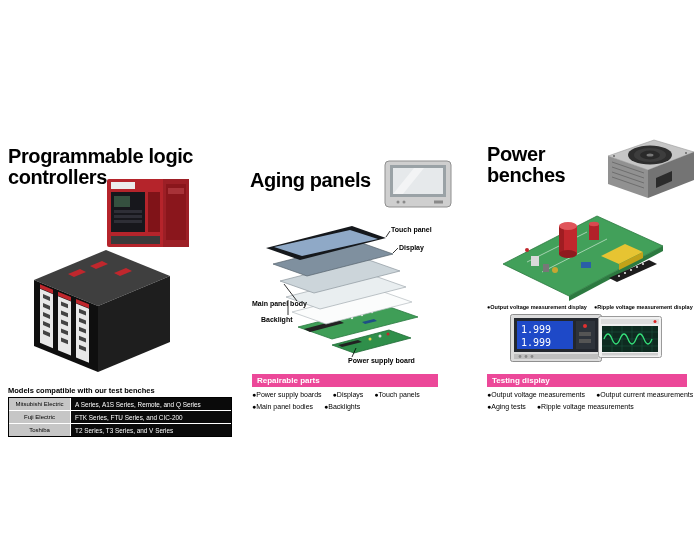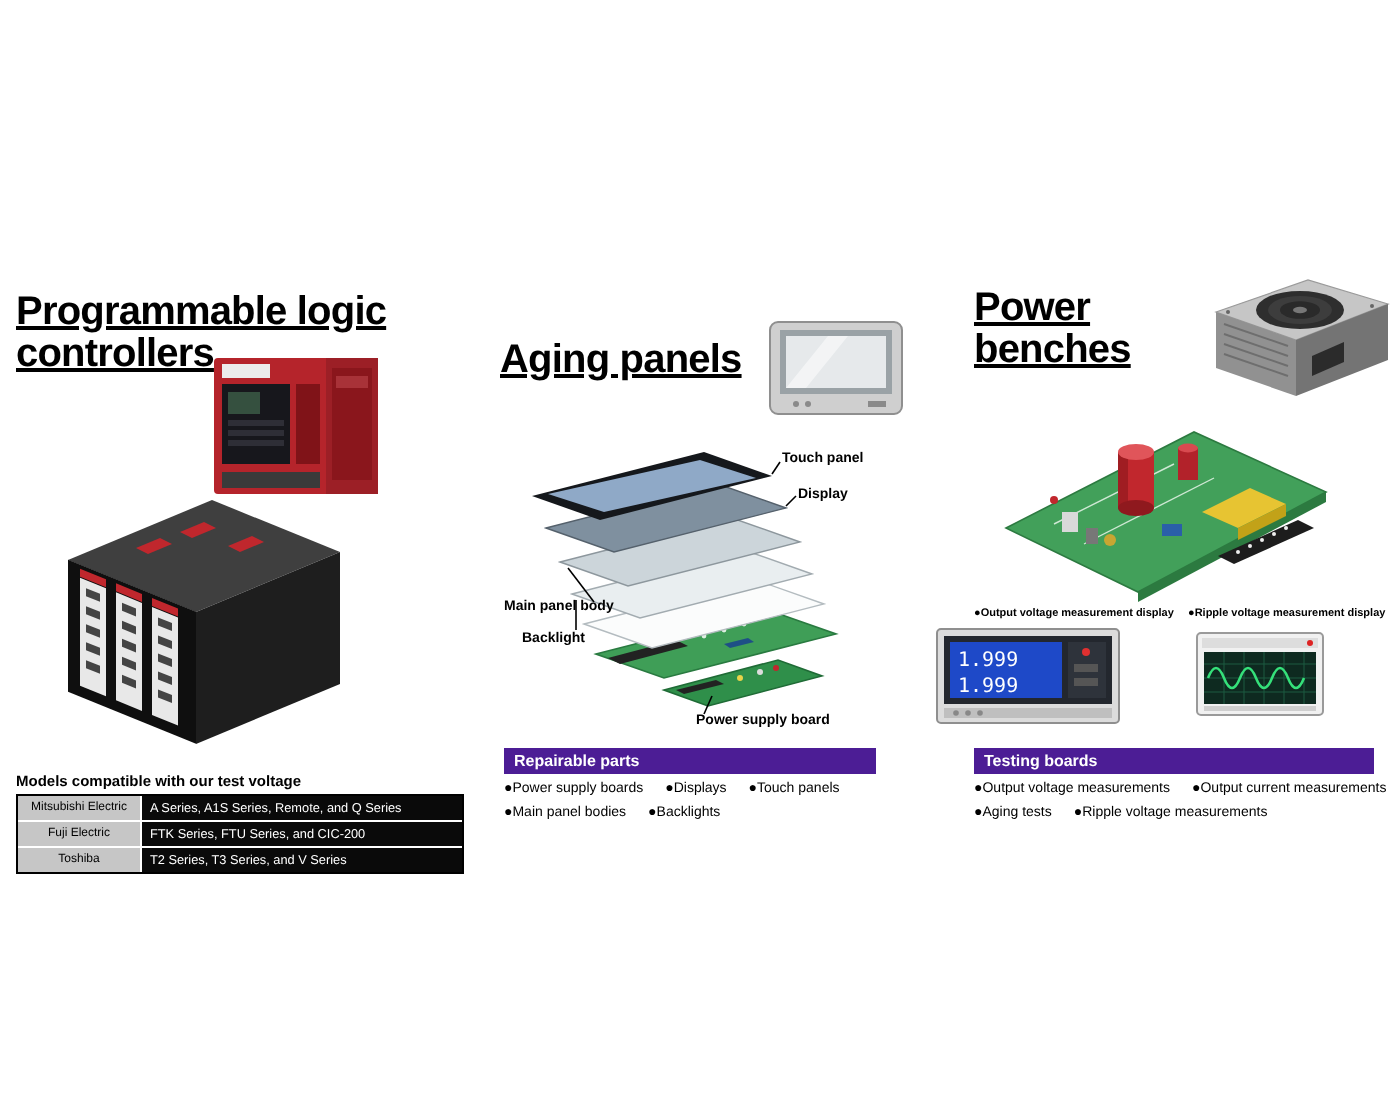--- a/index.html
+++ b/index.html
@@ -1,20 +1,20 @@
 <!DOCTYPE html>
 <html><head>
 <meta charset="utf-8">
 <style>
   html,body{margin:0;padding:0;background:#fff;}
   .page{position:relative;width:700px;height:560px;background:#ffffff;font-family:"Liberation Sans",sans-serif;color:#000;overflow:hidden;}
   .abs{position:absolute;}
-  h1{margin:0;padding:0;text-decoration:underline;}
+  h1{margin:0;padding:0;}
   .title{font-weight:bold;font-size:20px;line-height:1.05;letter-spacing:-0.4px;color:#000;}
-  .bar{height:13px;background:#4c1d95;color:#fff;font-size:8px;font-weight:bold;display:flex;align-items:center;padding-left:5px;box-sizing:border-box;}
+  .bar{height:13px;background:#ec4899;color:#fff;font-size:8px;font-weight:bold;display:flex;align-items:center;padding-left:5px;box-sizing:border-box;}
   .bullets{font-size:7px;display:flex;white-space:nowrap;color:#000;}
   .bullets span{margin-right:11px;}
   .bullets span:last-child{margin-right:0;}
   .dlabel{font-size:7px;font-weight:bold;white-space:nowrap;color:#000;}
   .caption{font-size:5.5px;font-weight:bold;white-space:nowrap;color:#000;}
   .compat{font-size:7.5px;font-weight:bold;color:#000;}
   .plc-table{border:1px solid #000;background:#fff;box-sizing:border-box;}
   .plc-row{display:flex;height:12px;border-bottom:1px solid #fff;}
   .plc-row:last-child{border-bottom:none;}
   .cell-vendor{width:62px;background:#c6c6c6;color:#000;font-size:6px;display:flex;align-items:center;justify-content:center;border-right:1px solid #fff;box-sizing:border-box;}
@@ -73,21 +73,21 @@
           <rect x="33" y="86" width="7" height="4" fill="#444"></rect>
         <rect x="51" y="50" width="7" height="4" fill="#444"></rect>
           <rect x="51" y="59" width="7" height="4" fill="#444"></rect>
           <rect x="51" y="68" width="7" height="4" fill="#444"></rect>
           <rect x="51" y="77" width="7" height="4" fill="#444"></rect>
           <rect x="51" y="86" width="7" height="4" fill="#444"></rect>
       </g>
     </svg>
   </div>
 
-  <div class="abs compat" style="left:8px;top:386px;">Models compatible with our test voltage</div>
+  <div class="abs compat" style="left:8px;top:386px;">Models compatible with our test benches</div>
 
   <div class="abs plc-table" style="left:8px;top:397px;width:224px;">
     <div class="plc-row">
       <div class="cell-vendor">Mitsubishi Electric</div>
       <div class="cell-series">A Series, A1S Series, Remote, and Q Series</div>
     </div>
     <div class="plc-row">
       <div class="cell-vendor">Fuji Electric</div>
       <div class="cell-series">FTK Series, FTU Series, and CIC-200</div>
     </div>
@@ -207,21 +207,21 @@
         <circle cx="128" cy="69" r="1" fill="#eeeeee"></circle>
         <circle cx="134" cy="66" r="1" fill="#eeeeee"></circle>
         <circle cx="140" cy="63" r="1" fill="#eeeeee"></circle>
         <circle cx="146" cy="60" r="1" fill="#eeeeee"></circle>
     </svg>
   </div>
 
   <div class="abs caption" style="left:487px;top:304px;">●Output voltage measurement display</div>
   <div class="abs caption" style="left:594px;top:304px;">●Ripple voltage measurement display</div>
 
-  <div class="abs" style="left:468px;top:314px;width:92px;height:48px;">
+  <div class="abs" style="left:510px;top:314px;width:92px;height:48px;">
     <svg width="92" height="48" viewBox="0 0 92 48">
       <rect x="0.5" y="0.5" width="91" height="47" rx="2" fill="#dcdcdc" stroke="#8f8f8f"></rect>
       <rect x="4" y="4" width="84" height="34" fill="#23272e"></rect>
       <rect x="7" y="7" width="56" height="28" fill="#1e49c8"></rect>
       <text x="11" y="19" font-family="DejaVu Sans Mono, monospace" font-size="10" fill="#ffffff">1.999</text>
       <text x="11" y="32" font-family="DejaVu Sans Mono, monospace" font-size="10" fill="#ffffff">1.999</text>
       <rect x="66" y="7" width="19" height="28" fill="#2e333b"></rect>
       <circle cx="75" cy="12" r="2" fill="#e03030"></circle>
       <rect x="69" y="18" width="12" height="4" fill="#555555"></rect>
       <rect x="69" y="25" width="12" height="4" fill="#555555"></rect>
@@ -244,21 +244,21 @@
       <line x1="14" y1="10" x2="14" y2="36" stroke="#1c5a40" stroke-width="0.5"></line>
       <line x1="24" y1="10" x2="24" y2="36" stroke="#1c5a40" stroke-width="0.5"></line>
       <line x1="34" y1="10" x2="34" y2="36" stroke="#1c5a40" stroke-width="0.5"></line>
       <line x1="44" y1="10" x2="44" y2="36" stroke="#1c5a40" stroke-width="0.5"></line>
       <line x1="54" y1="10" x2="54" y2="36" stroke="#1c5a40" stroke-width="0.5"></line>
       <path d="M6,23 Q10,13 14,23 T22,23 T30,23 T38,23 T46,23 T54,23" stroke="#35e07a" stroke-width="1.3" fill="none"></path>
       <rect x="4" y="37" width="56" height="2.5" fill="#cfcfcf"></rect>
     </svg>
   </div>
 
-  <div class="abs bar" style="left:487px;top:374px;width:200px;">Testing boards</div>
+  <div class="abs bar" style="left:487px;top:374px;width:200px;">Testing display</div>
   <div class="abs bullets" style="left:487px;top:391px;">
     <span>●Output voltage measurements</span>
     <span>●Output current measurements</span>
   </div>
   <div class="abs bullets" style="left:487px;top:403px;">
     <span>●Aging tests</span>
     <span>●Ripple voltage measurements</span>
   </div>
 
 </div>

